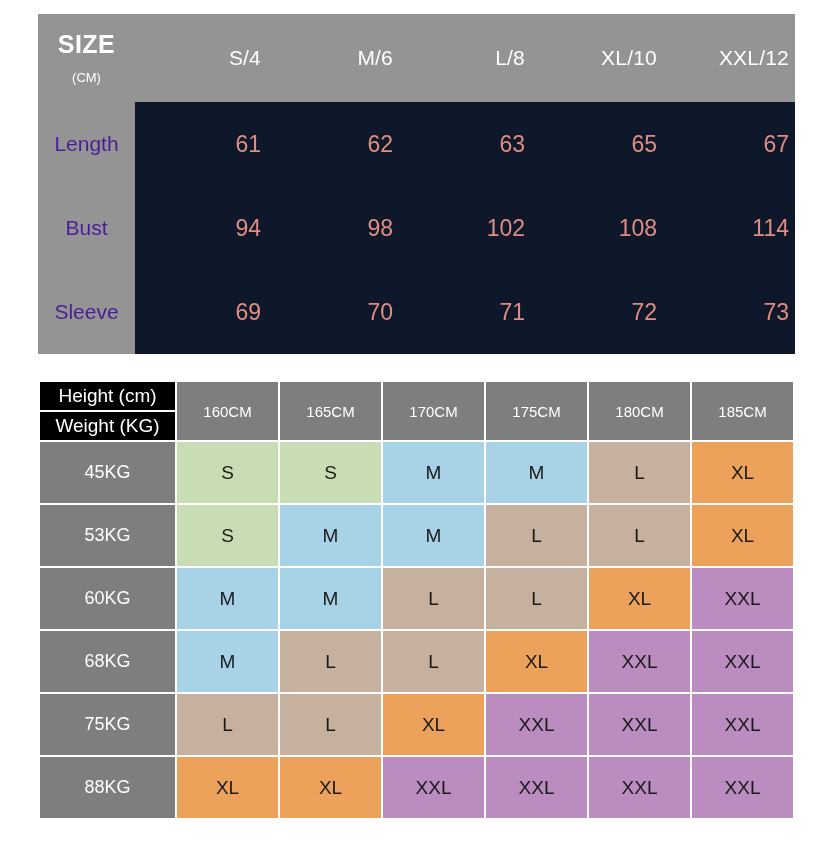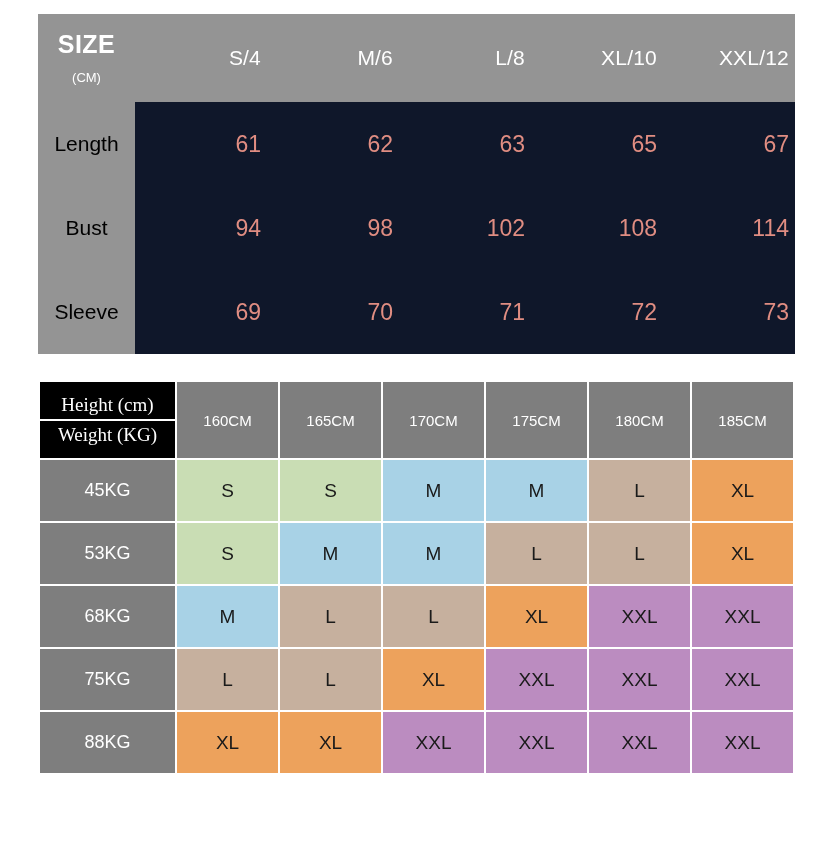--- a/index.html
+++ b/index.html
@@ -61,21 +61,21 @@
     letter-spacing: 0.5px;
   }
   .meas-corner .size-unit {
     display: block;
     font-size: 13px;
     font-weight: normal;
     margin-top: 14px;
   }
   .meas-row-label {
     background: #949494;
-    color: #000000;
+    color: #4c1d95;
     width: 85px;
     text-align: center;
     vertical-align: middle;
     font-size: 21px;
     height: 72px;
   }
   .meas-val {
     background: #0f172a;
     color: #e08d82;
     text-align: right;
@@ -104,23 +104,22 @@
     background: #000000;
     width: 135px;
     padding: 0 !important;
     vertical-align: middle;
     height: 58px;
   }
   .hw-corner-inner {
     display: flex;
     flex-direction: column;
     justify-content: center;
-    height: 76px;
+    height: 58px;
     box-sizing: border-box;
-    font-family: Liberation Serif, serif;
   }
   .hw-corner-inner .hw-h {
     color: #ffffff;
     font-size: 19px;
     text-align: center;
     padding: 1px 0 3px 0;
     border-bottom: 2px solid #ffffff;
     line-height: 1.15;
   }
   .hw-corner-inner .hw-w {
@@ -239,20 +238,29 @@
       <tr>
         <td class="hw-rowlabel">53KG</td>
         <td class="hw-cell c-green">S</td>
         <td class="hw-cell c-blue">M</td>
         <td class="hw-cell c-blue">M</td>
         <td class="hw-cell c-tan">L</td>
         <td class="hw-cell c-tan">L</td>
         <td class="hw-cell c-orange">XL</td>
       </tr>
 
+      <tr>
+        <td class="hw-rowlabel">60KG</td>
+        <td class="hw-cell c-blue">M</td>
+        <td class="hw-cell c-blue">M</td>
+        <td class="hw-cell c-tan">L</td>
+        <td class="hw-cell c-tan">L</td>
+        <td class="hw-cell c-orange">XL</td>
+        <td class="hw-cell c-purple">XXL</td>
+      </tr>
 
       <tr>
         <td class="hw-rowlabel">68KG</td>
         <td class="hw-cell c-blue">M</td>
         <td class="hw-cell c-tan">L</td>
         <td class="hw-cell c-tan">L</td>
         <td class="hw-cell c-orange">XL</td>
         <td class="hw-cell c-purple">XXL</td>
         <td class="hw-cell c-purple">XXL</td>
       </tr>

